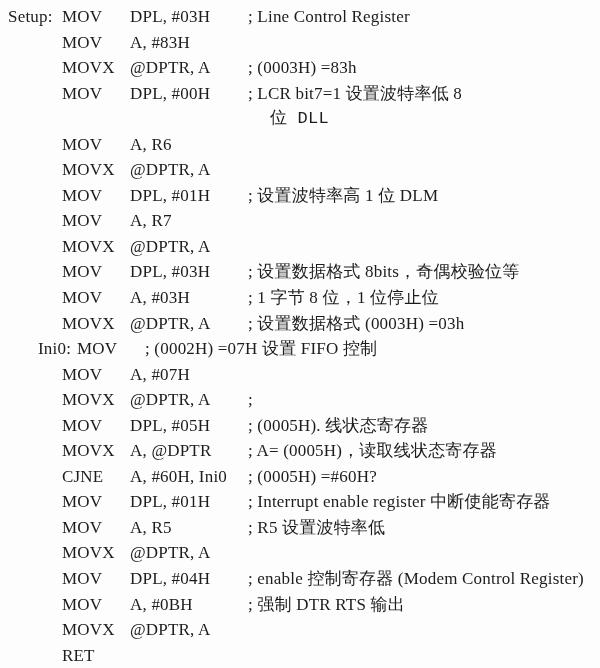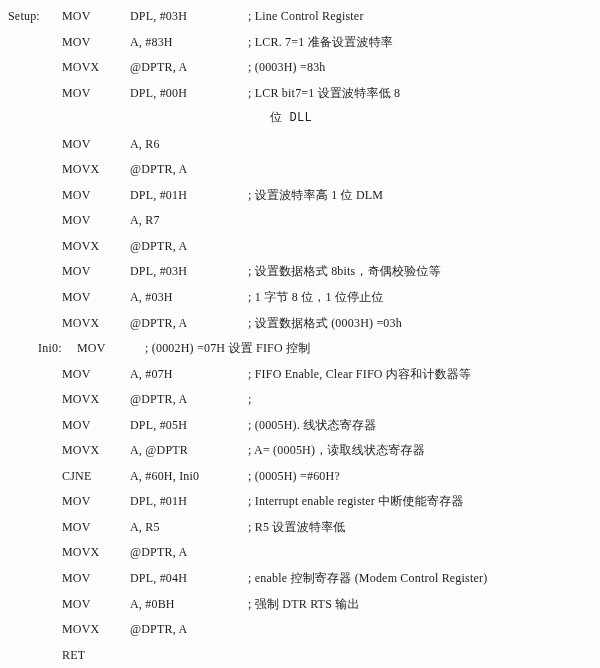--- a/index.html
+++ b/index.html
@@ -17,21 +17,21 @@
     padding: 4px 0 0 8px;
     font-family: "Liberation Serif", serif;
     color: #1c1c1c;
     background: #fdfdfd;
   }
   .row {
     display: grid;
     grid-template-columns: 54px 68px 118px auto;
     height: 25.55px;
     line-height: 25.55px;
-    font-size: 12px;
+    font-size: 17px;
     white-space: nowrap;
     letter-spacing: 0.2px;
   }
   .c-label, .c-op, .c-operands, .c-comment {
     overflow: visible;
   }
   
   .row.shifted { transform: translateX(15px); }
   .row.shifted .c-label { padding-left: 15px; }
   
@@ -45,21 +45,20 @@
       <div class="row">
         <span class="c-label">Setup:</span>
         <span class="c-op">MOV</span>
         <span class="c-operands">DPL, #03H</span>
         <span class="c-comment">; Line Control Register</span>
       </div>
       <div class="row">
         <span class="c-label"></span>
         <span class="c-op">MOV</span>
         <span class="c-operands">A, #83H</span>
-        <span class="c-comment">; LCR. 7=1 准备设置波特率</span>
       </div>
       <div class="row">
         <span class="c-label"></span>
         <span class="c-op">MOVX</span>
         <span class="c-operands">@DPTR, A</span>
         <span class="c-comment">; (0003H) =83h</span>
       </div>
       <div class="row">
         <span class="c-label"></span>
         <span class="c-op">MOV</span>
@@ -122,21 +121,20 @@
       </div>
       <div class="row shifted">
         <span class="c-label">Ini0:</span>
         <span class="c-op">MOV</span>
         <span class="c-comment">; (0002H) =07H 设置 FIFO 控制</span>
       </div>
       <div class="row">
         <span class="c-label"></span>
         <span class="c-op">MOV</span>
         <span class="c-operands">A, #07H</span>
-        <span class="c-comment">; FIFO Enable, Clear FIFO 内容和计数器等</span>
       </div>
       <div class="row">
         <span class="c-label"></span>
         <span class="c-op">MOVX</span>
         <span class="c-operands">@DPTR, A</span>
         <span class="c-comment">;</span>
       </div>
       <div class="row">
         <span class="c-label"></span>
         <span class="c-op">MOV</span>

